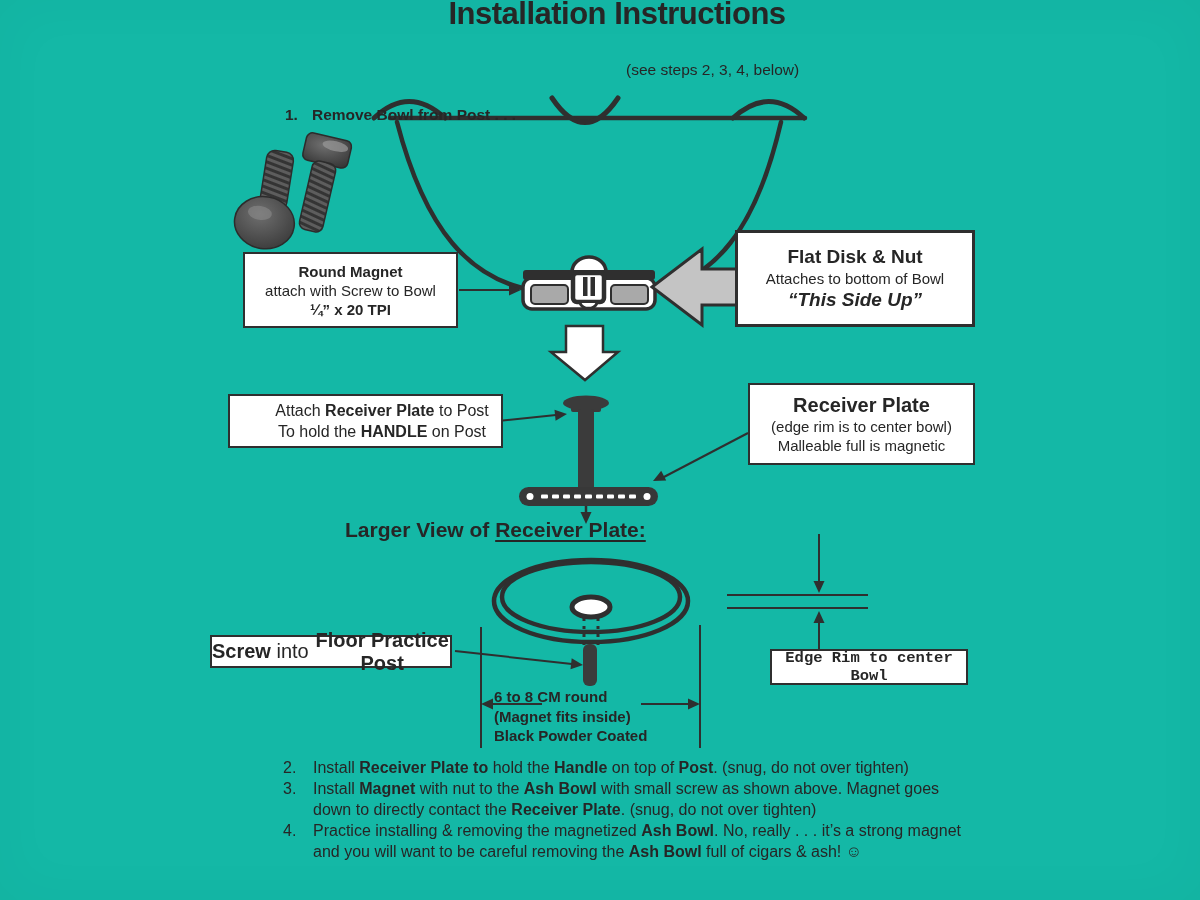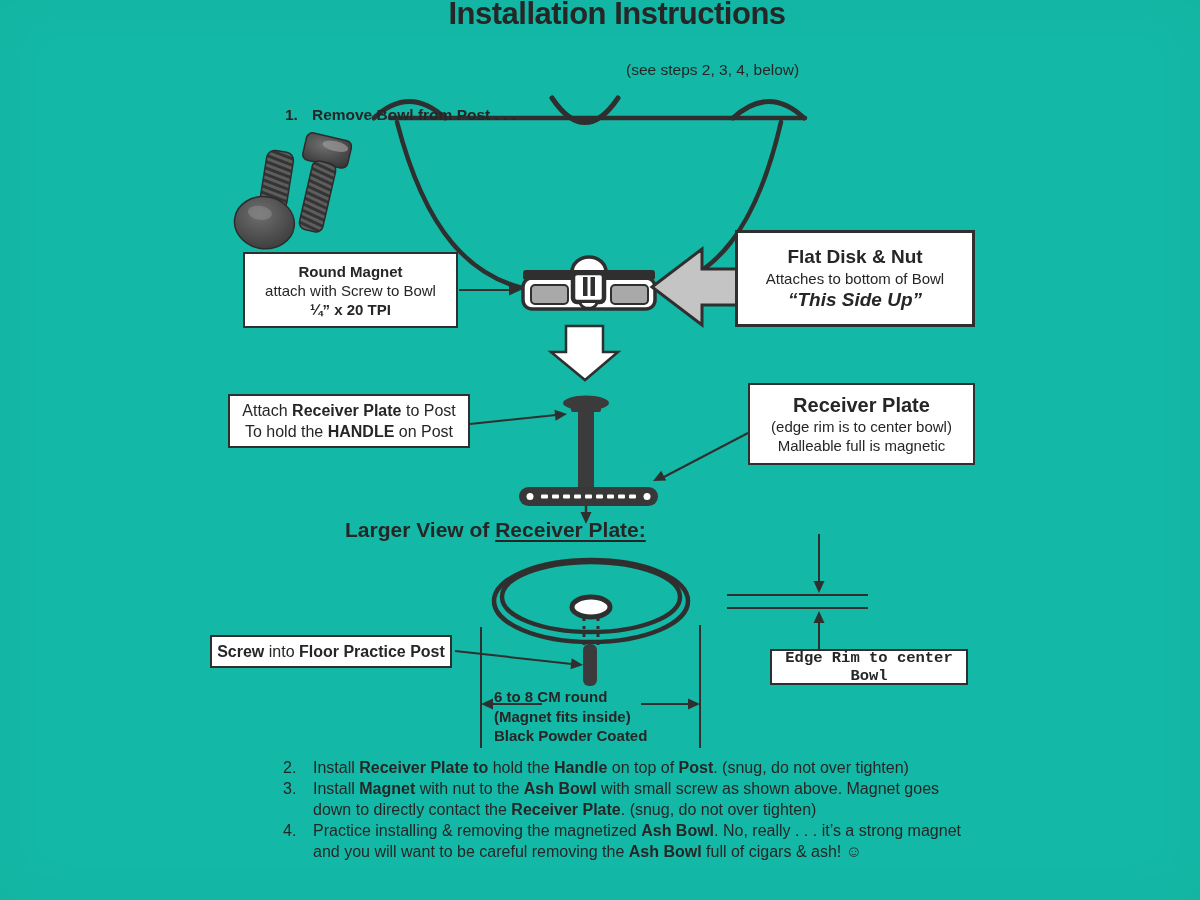--- a/index.html
+++ b/index.html
@@ -13,25 +13,25 @@
   .step1 .num{margin-right:14px;}
   .step1-note{position:absolute;top:61px;left:626px;font-size:15.5px;font-weight:400;}
   .box{position:absolute;border:2px solid #2f2f2f;background:#fff;display:flex;
        flex-direction:column;justify-content:center;align-items:center;text-align:center;}
   .b{font-weight:700;}
   #box-round-magnet{left:243px;top:252px;width:211px;height:72px;font-size:15px;line-height:19px;}
   #box-flat-disk{left:735px;top:230px;width:234px;height:91px;border-width:3px;}
   #box-flat-disk .l1{font-size:19px;font-weight:700;line-height:24px;}
   #box-flat-disk .l2{font-size:15px;line-height:19px;}
   #box-flat-disk .l3{font-size:19px;font-weight:700;font-style:italic;line-height:24px;}
-  #box-attach{left:228px;top:394px;width:238px;height:50px;font-size:16px;line-height:21px;}
+  #box-attach{left:228px;top:394px;width:238px;height:50px;font-size:16px;line-height:21px;padding-left:33px;}
   #box-receiver{left:748px;top:383px;width:223px;height:78px;}
   #box-receiver .l1{font-size:20px;font-weight:700;line-height:24px;}
   #box-receiver .l2,#box-receiver .l3{font-size:15px;line-height:19px;}
-  #box-screw{left:210px;top:635px;width:238px;height:29px;font-size:16px;flex-direction:row;gap:0;text-align:center;}
+  #box-screw{left:210px;top:635px;width:238px;height:29px;font-size:20px;flex-direction:row;gap:0;text-align:center;}
   #box-edge-rim{left:770px;top:649px;width:194px;height:32px;font-size:15.5px;font-weight:700;font-family:Liberation Mono, monospace;}
   .larger-view{position:absolute;left:345px;top:518px;}
   .larger-view .pfx{font-size:21px;font-weight:700;}
   .larger-view .ttl{font-size:21px;font-weight:700;text-decoration:underline;
                     text-decoration-thickness:2px;text-underline-offset:3px;}
   .dim-text{position:absolute;left:494px;top:687px;width:258px;text-align:left;
             font-size:15px;font-weight:700;line-height:19.5px;}
   .steps{position:absolute;left:283px;top:757px;width:684px;font-size:16px;line-height:21px;}
   .step{display:flex;}
   .step .num{width:30px;flex:none;}

